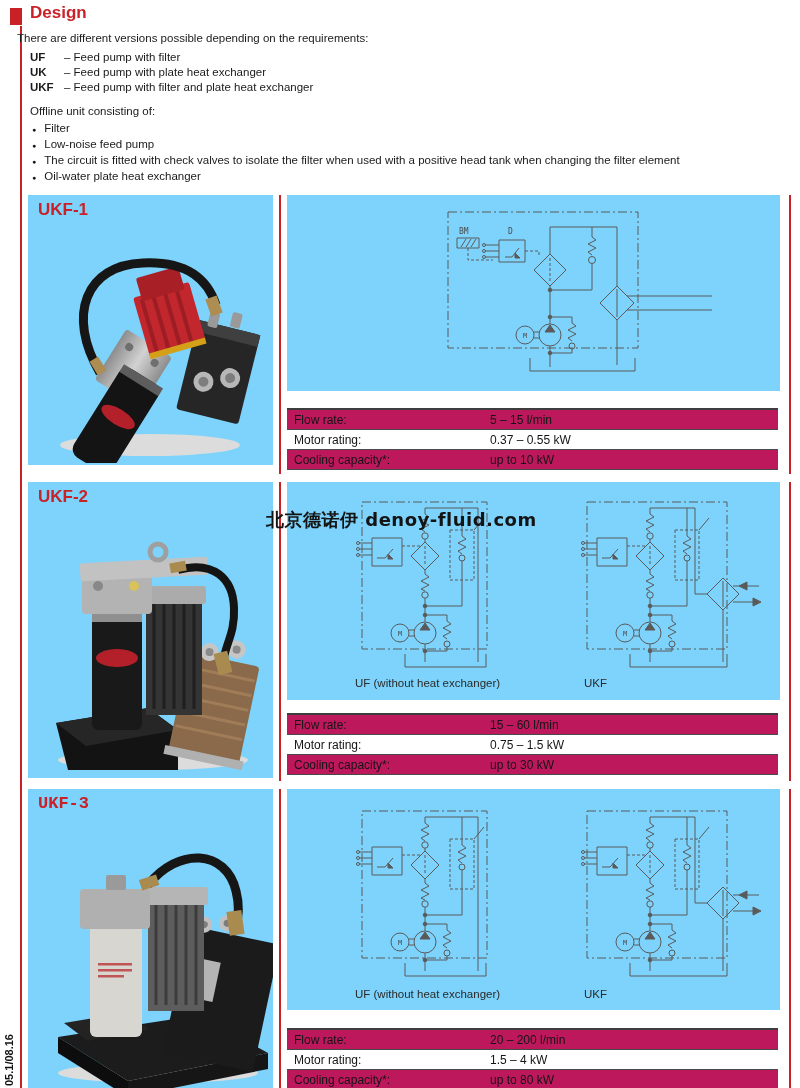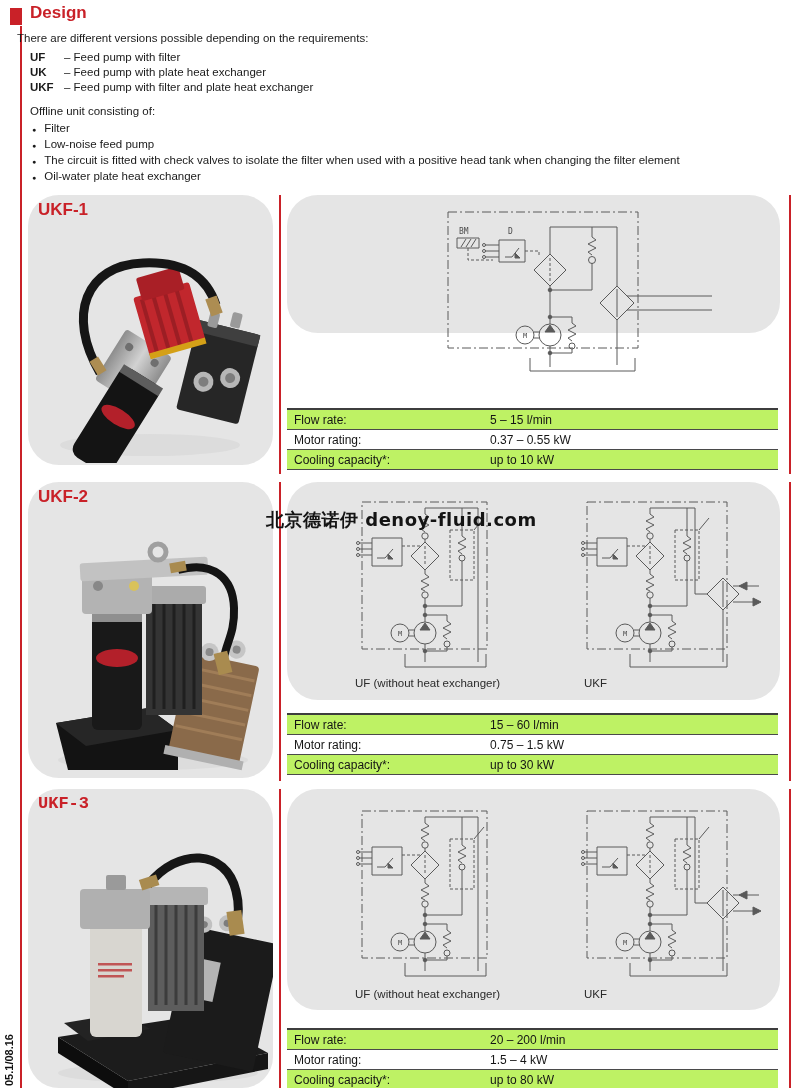--- a/index.html
+++ b/index.html
@@ -7,26 +7,26 @@
         font-family:"Liberation Sans",sans-serif;color:#1a1a1a;overflow:hidden;}
   .abs{position:absolute;}
   .red-line{position:absolute;width:2px;background:#c92128;}
   .red-sq{position:absolute;left:10px;top:8px;width:12px;height:17px;background:#c92128;}
   .h-design{position:absolute;left:30px;top:3px;font-size:17px;font-weight:bold;color:#c92128;}
   .body-txt{font-size:11.5px;line-height:15px;color:#1a1a1a;}
   .vrow{display:flex;line-height:15px;font-size:11.5px;}
   .vcode{width:34px;font-weight:bold;}
   .blist .bitem{display:flex;line-height:15px;font-size:11.5px;}
   .blist .bitem::before{content:"●";font-size:7px;margin:1px 8px 0 2px;}
-  .panel{position:absolute;background:#e5e5e5;border-radius:31px;}
+  .panel{position:absolute;background:#7dd3fc;}
   .sec-title{position:absolute;left:10px;top:5px;font-size:17px;font-weight:bold;color:#c92128;}
   .spec-table{position:absolute;border-top:2px solid #3d3d3d;background:#fff;}
   .spec-row{display:flex;height:19px;border-bottom:1.5px solid #4a4a4a;align-items:center;
             font-size:12px;color:#141414;}
-  .spec-row.gray{background:#bef264;}
+  .spec-row.gray{background:#be185d;}
   .spec-label{width:196px;padding-left:7px;}
   .spec-value{flex:1;}
   .caption{position:absolute;font-size:11.5px;color:#2a2a2a;white-space:nowrap;}
   .edition{position:absolute;left:3px;top:1086px;transform:rotate(-90deg);transform-origin:0 0;
            font-size:11px;font-weight:bold;color:#111;white-space:nowrap;}
   .watermark{position:absolute;left:266px;top:508px;font-size:18px;font-weight:bold;color:#141414;
              font-family:"DejaVu Sans",sans-serif;white-space:nowrap;letter-spacing:0.5px;}
   svg{display:block;}
   .diag path,.diag polyline,.diag line,.diag rect,.diag circle{vector-effect:non-scaling-stroke;}
 </style>
@@ -113,21 +113,21 @@
             <rect x="154" y="70" width="4" height="54" fill="#9c1e24"></rect>
           <rect x="120" y="48" width="44" height="24" rx="2" fill="#a91f26"></rect>
           <rect x="112" y="124" width="58" height="6" fill="#d4a017"></rect>
         </g>
         <path d="M72,150 C38,92 58,42 115,40 C162,38 180,58 188,82" stroke="#161616" stroke-width="9" fill="none"></path>
         <rect x="62" y="138" width="16" height="10" fill="#ad8d52" transform="rotate(58 70 143)"></rect>
         <rect x="180" y="74" width="12" height="18" fill="#ad8d52" transform="rotate(-20 186 83)"></rect>
       </svg>
     </div>
 
-    <div class="panel" style="left:287px;top:0;width:493px;height:138px;">
+    <div class="panel" style="left:287px;top:0;width:493px;height:196px;">
       <svg class="diag" width="493" height="196" viewBox="0 0 493 196" fill="none" stroke="#5a5a5a" stroke-width="1">
         <rect x="161" y="17" width="190" height="136" stroke-dasharray="9 3 2 3"></rect>
         <text x="172" y="39" font-size="8" fill="#4a4a4a" stroke="none" font-family="DejaVu Sans Mono, monospace">BM</text>
         <rect x="170" y="43" width="22" height="10"></rect>
         <path d="M174,52 l5,-8 M179,52 l5,-8 M184,52 l5,-8"></path>
         <path d="M181,53 v12 h25" stroke-dasharray="3 2"></path>
         <text x="221" y="39" font-size="8" fill="#4a4a4a" stroke="none" font-family="DejaVu Sans Mono, monospace">D</text>
         <rect x="212" y="45" width="26" height="22"></rect>
         <path d="M198,50 h14 M198,56 h14 M198,62 h14"></path>
         <circle cx="197" cy="50" r="1.5"></circle>

